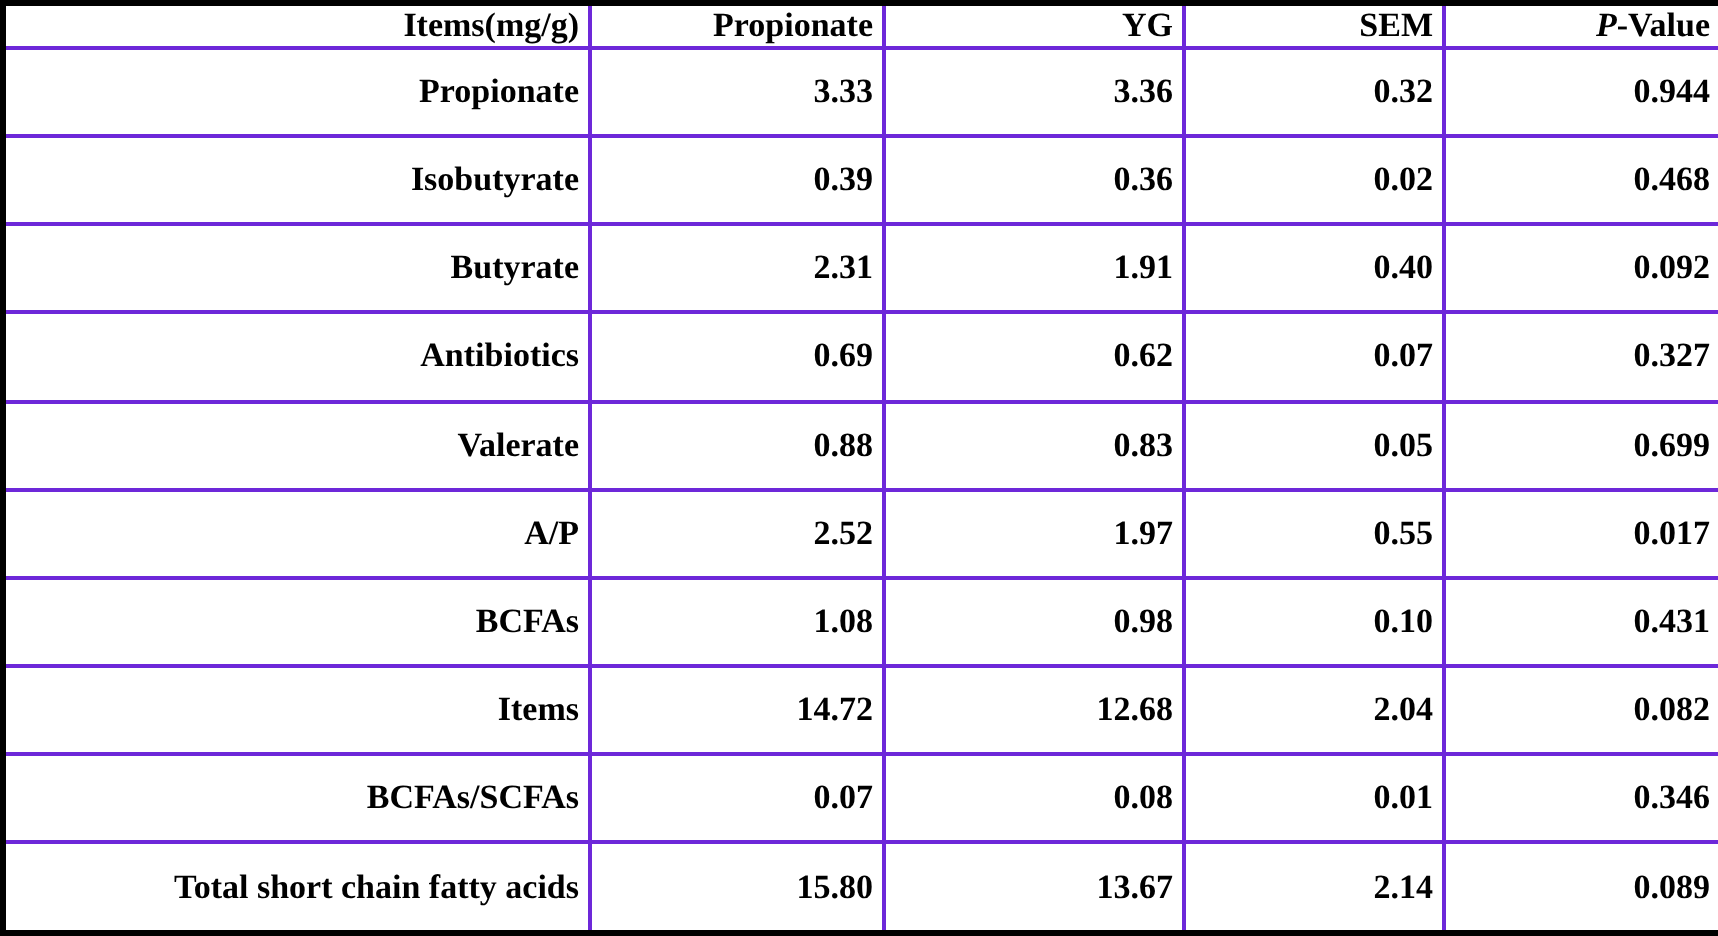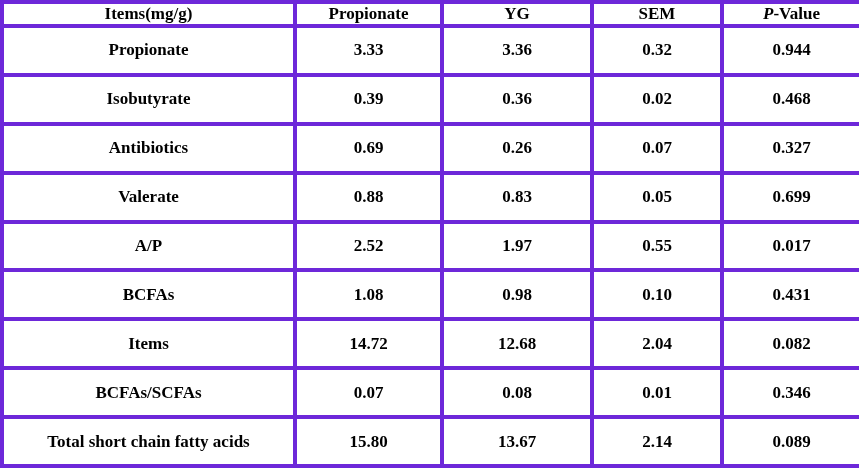--- a/index.html
+++ b/index.html
@@ -19,22 +19,22 @@
     height: 468px;
     background: #ffffff;
     font-family: "Liberation Serif", "DejaVu Serif", serif;
     font-weight: bold;
     font-size: 17px;
     color: #000000;
     border: 3px solid #000000;
   }
   table.data-table th,
   table.data-table td {
-    border: 4px solid #6d28d9;
-    text-align: center;
+    border: 2px solid #6d28d9;
+    text-align: right;
     vertical-align: middle;
     padding: 0 4px;
     overflow: hidden;
     white-space: nowrap;
   }
   col.c-items { width: 293px; }
   col.c-anti  { width: 147px; }
   col.c-yg    { width: 150px; }
   col.c-sem   { width: 130px; }
   col.c-pval  { width: 139px; }
@@ -70,23 +70,30 @@
         <td>0.944</td>
       </tr>
       <tr>
         <td>Isobutyrate</td>
         <td>0.39</td>
         <td>0.36</td>
         <td>0.02</td>
         <td>0.468</td>
       </tr>
       <tr>
+        <td>Butyrate</td>
+        <td>2.31</td>
+        <td>1.91</td>
+        <td>0.40</td>
+        <td>0.092</td>
+      </tr>
+      <tr>
         <td>Antibiotics</td>
         <td>0.69</td>
-        <td>0.26</td>
+        <td>0.62</td>
         <td>0.07</td>
         <td>0.327</td>
       </tr>
       <tr>
         <td>Valerate</td>
         <td>0.88</td>
         <td>0.83</td>
         <td>0.05</td>
         <td>0.699</td>
       </tr>

